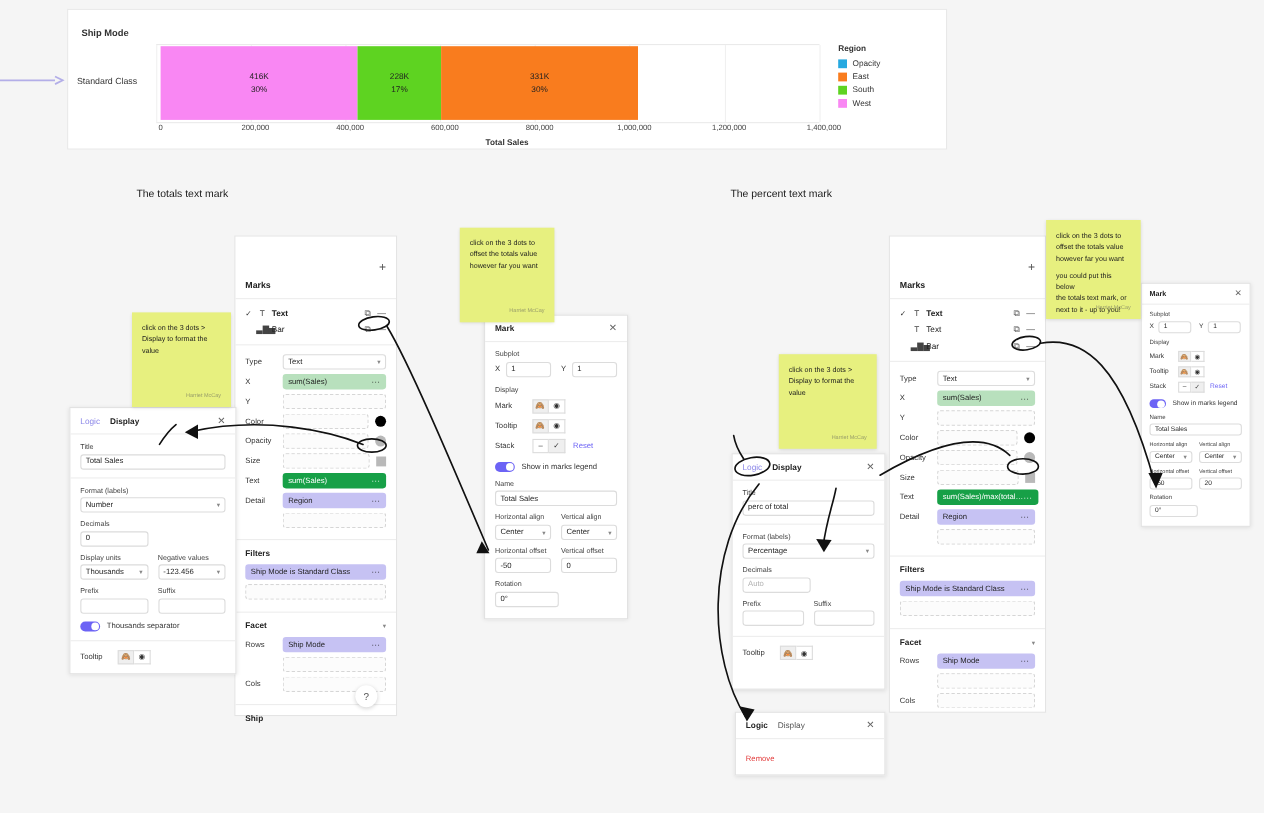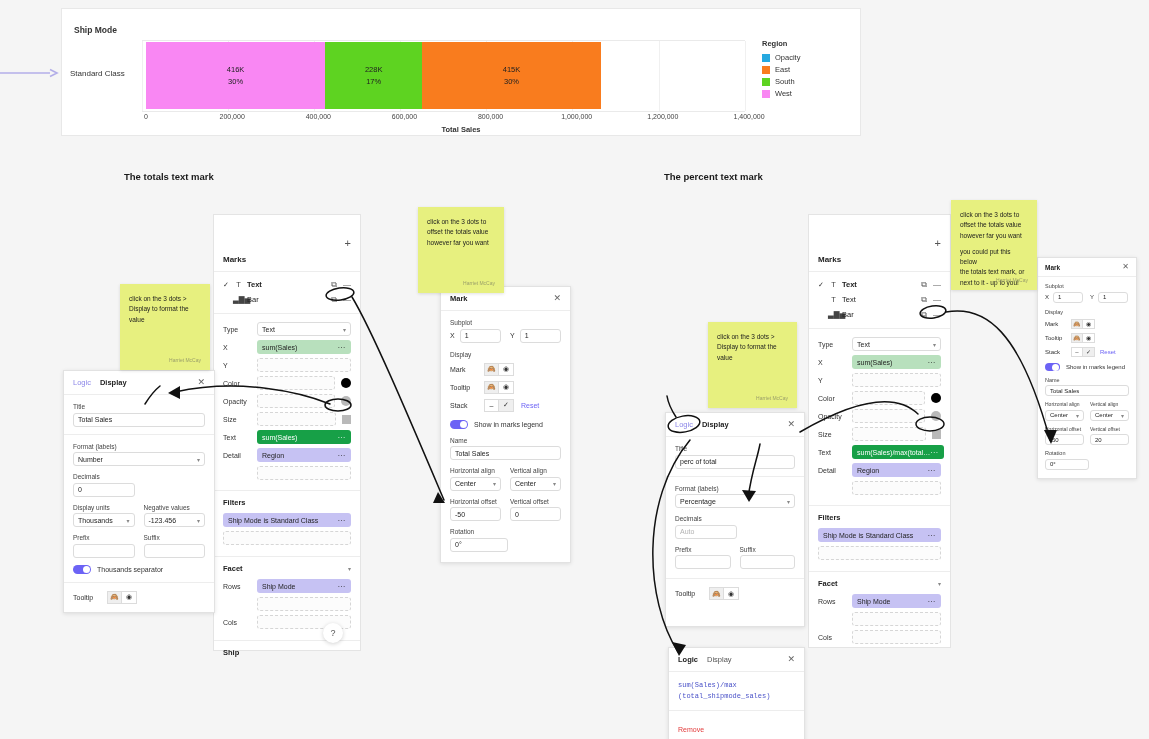--- a/index.html
+++ b/index.html
@@ -44,21 +44,21 @@
   #legend { position:absolute; left:700px; top:30px; }
   #legend .lt { font-size:7.5px; font-weight:bold; color:#333; margin-bottom:5px; }
   .leg-row { display:flex; align-items:center; margin-bottom:3px; }
   .leg-sw { width:8px; height:8px; margin-right:5px; }
   .leg-lb { font-size:7.5px; color:#333; }
 
   
   #left-arrow { left:0px; top:68px; width:58px; height:10px; }
 
   
-  .section-h { font-size:9.5px; font-weight:bold; color:#1a1a1a; }
+  .section-h { font-size:9.5px; font-weight:normal; color:#1a1a1a; }
 
   
   .panel { background:#fff; border:1px solid #e4e4e4; }
   .panel-sec { border-bottom:1px solid #ededed; padding:7px 9px; }
   .panel-hdr { display:flex; align-items:center; justify-content:space-between;
                padding:8px 9px 7px; border-bottom:1px solid #ededed; }
   .panel-hdr .t { font-size:8px; font-weight:bold; color:#222;margin-top:32px; }
   .plus { font-size:11px; color:#555; line-height:1; }
 
   .mark-row { display:flex; align-items:center; padding:2.5px 9px; }
@@ -165,26 +165,26 @@
     <div class="vgrid" style="left:603px"></div>
   </div>
 
   <div id="row-label">Standard Class</div>
 
   <div id="bars">
       <div class="bar" style="width: 179.177px; background: rgb(249, 135, 243);">
         <div class="v">416K</div>
         <div class="v">30%</div>
       </div>
-      <div class="bar" style="width: 97px; background: rgb(94, 211, 33);">
+      <div class="bar" style="width: 76px; background: rgb(94, 211, 33);">
         <div class="v">228K</div>
         <div class="v">17%</div>
       </div>
       <div class="bar" style="width: 178.746px; background: rgb(249, 124, 30);">
-        <div class="v">415K</div>
+        <div class="v">331K</div>
         <div class="v">30%</div>
       </div>
     </div>
 
   <div class="axis">
       <span class="tick" style="left: 4px;">0</span>
       <span class="tick" style="left: 90.1429px;">200,000</span>
       <span class="tick" style="left: 176.286px;">400,000</span>
       <span class="tick" style="left: 262.429px;">600,000</span>
       <span class="tick" style="left: 348.571px;">800,000</span>
@@ -760,24 +760,20 @@
     </div>
   </div>
 </div>
 
 <div class="abs dlg" id="dlg-logic-percent" style="left:668px; top:647px; width:137px;">
   <div class="dlg-hdr">
     <span class="tab active">Logic</span>
     <span class="tab" style="color:#555">Display</span>
     <span class="x-btn">✕</span>
   </div>
-  <div style="padding:8px 9px; border-bottom:1px solid #ededed;">
-    <div class="code">sum(Sales)/max</div>
-    <div class="code">(total_shipmode_sales)</div>
-  </div>
   <div style="padding:7px 9px;">
     <span class="remove">Remove</span>
   </div>
 </div>
 
 <div class="note" style="left:120px; top:284px; width:90px; height:86px;">
   <p>click on the 3 dots &gt;</p>
   <p style="margin-top:-6px">Display to format the</p>
   <p style="margin-top:-6px">value</p>
   <span class="sig">Harriet McCay</span>

